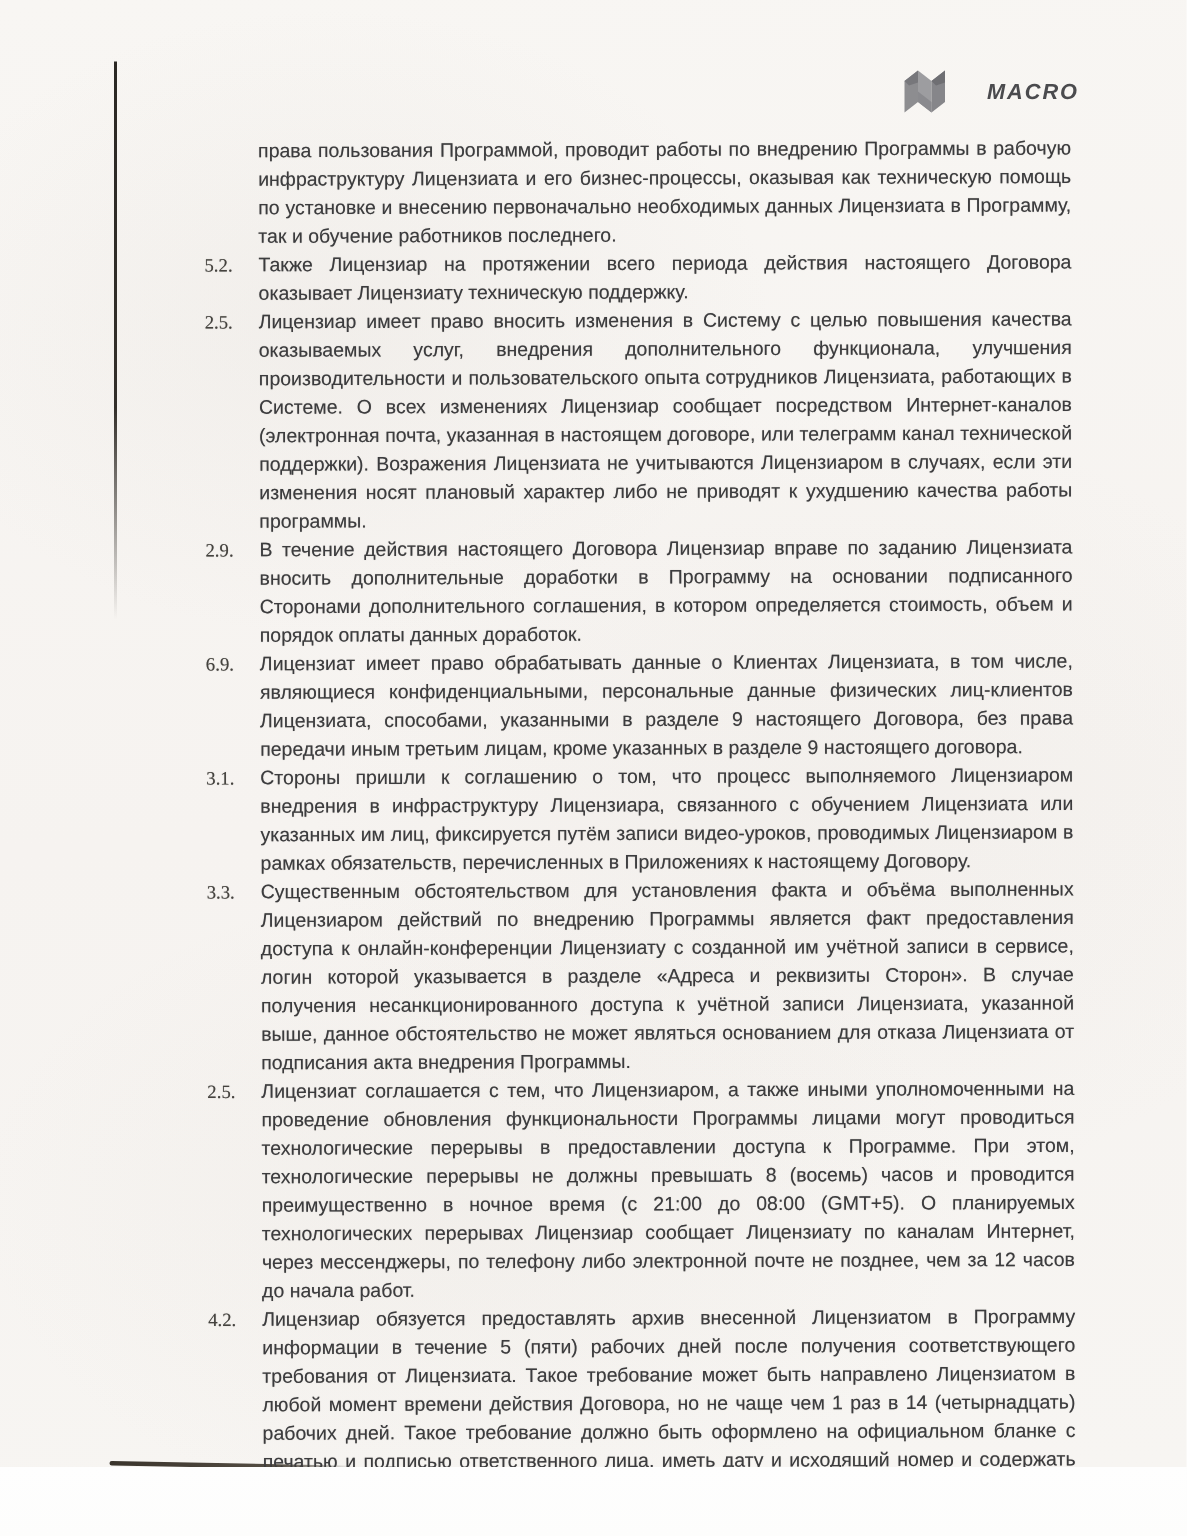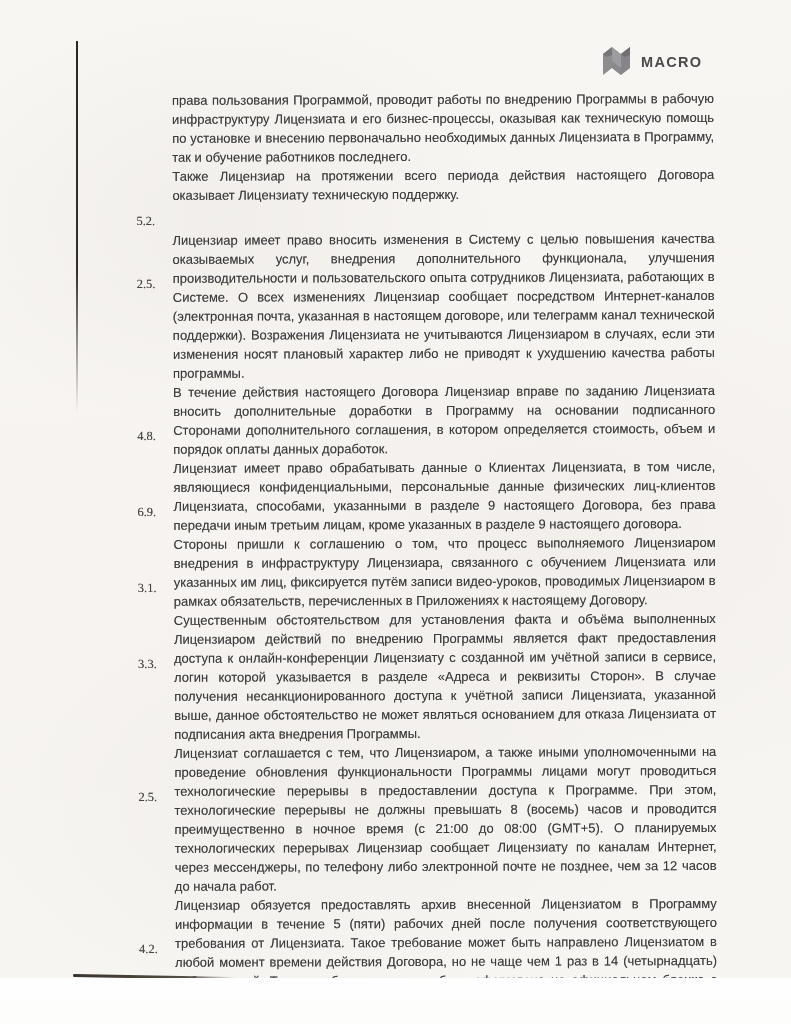--- a/index.html
+++ b/index.html
@@ -28,42 +28,42 @@
     background:linear-gradient(to bottom,#2b2824 0%,#332f2a 62%,rgba(51,47,42,0) 100%);
   }
   .edge-bottom{
     position:absolute;left:73px;top:974px;width:163px;height:3px;border-radius:2px;
     background:linear-gradient(to right,#3a342c,#554e44 70%,rgba(85,78,68,0) 100%);
     transform:rotate(1.1deg);transform-origin:left center;
   }
   
   .logo{
     position:absolute;left:601px;top:45px;
-    display:flex;align-items:center;gap:9px;
+    display:flex;align-items:center;gap:26px;font-style:italic;
   }
   .logo-icon{width:31px;height:33px;display:block;}
   .logo-text{
     font-weight:700;font-size:14.5px;letter-spacing:1.3px;color:#4b4b4e;
   }
   
   .content{
     position:absolute;left:136px;top:90px;width:578px;
     font-size:13px;line-height:19px;color:#3c3c3e;
     text-shadow:0 0 .5px rgba(74,72,70,.55);
     transform:rotate(-.2deg);transform-origin:50% 0;
   }
   .intro{
     margin:0 0 0 36px;text-align:justify;
   }
   .clause{
     display:grid;grid-template-columns:36px 1fr;align-items:start;
   }
   .cnum{
     font-family:"Liberation Serif","DejaVu Serif",serif;
-    font-size:12.5px;color:#45433f;padding-top:.5px;margin-top:44px;
+    font-size:12.5px;color:#45433f;padding-top:.5px;
   }
   .ctext{
     text-align:justify;
   }
 </style>
 </head>
 <body>
 
 <div class="paper">
 
@@ -89,21 +89,21 @@
     <span class="cnum">5.2.</span>
     <span class="ctext">Также Лицензиар на протяжении всего периода действия настоящего Договора оказывает Лицензиату техническую поддержку.</span>
   </div>
 
   <div class="clause">
     <span class="cnum">2.5.</span>
     <span class="ctext">Лицензиар имеет право вносить изменения в Систему с целью повышения качества оказываемых услуг, внедрения дополнительного функционала, улучшения производительности и пользовательского опыта сотрудников Лицензиата, работающих в Системе. О всех изменениях Лицензиар сообщает посредством Интернет-каналов (электронная почта, указанная в настоящем договоре, или телеграмм канал технической поддержки). Возражения Лицензиата не учитываются Лицензиаром в случаях, если эти изменения носят плановый характер либо не приводят к ухудшению качества работы программы.</span>
   </div>
 
   <div class="clause">
-    <span class="cnum">4.8.</span>
+    <span class="cnum">2.9.</span>
     <span class="ctext">В течение действия настоящего Договора Лицензиар вправе по заданию Лицензиата вносить дополнительные доработки в Программу на основании подписанного Сторонами дополнительного соглашения, в котором определяется стоимость, объем и порядок оплаты данных доработок.</span>
   </div>
 
   <div class="clause">
     <span class="cnum">6.9.</span>
     <span class="ctext">Лицензиат имеет право обрабатывать данные о Клиентах Лицензиата, в том числе, являющиеся конфиденциальными, персональные данные физических лиц-клиентов Лицензиата, способами, указанными в разделе 9 настоящего Договора, без права передачи иным третьим лицам, кроме указанных в разделе 9 настоящего договора.</span>
   </div>
 
   <div class="clause">
     <span class="cnum">3.1.</span>

